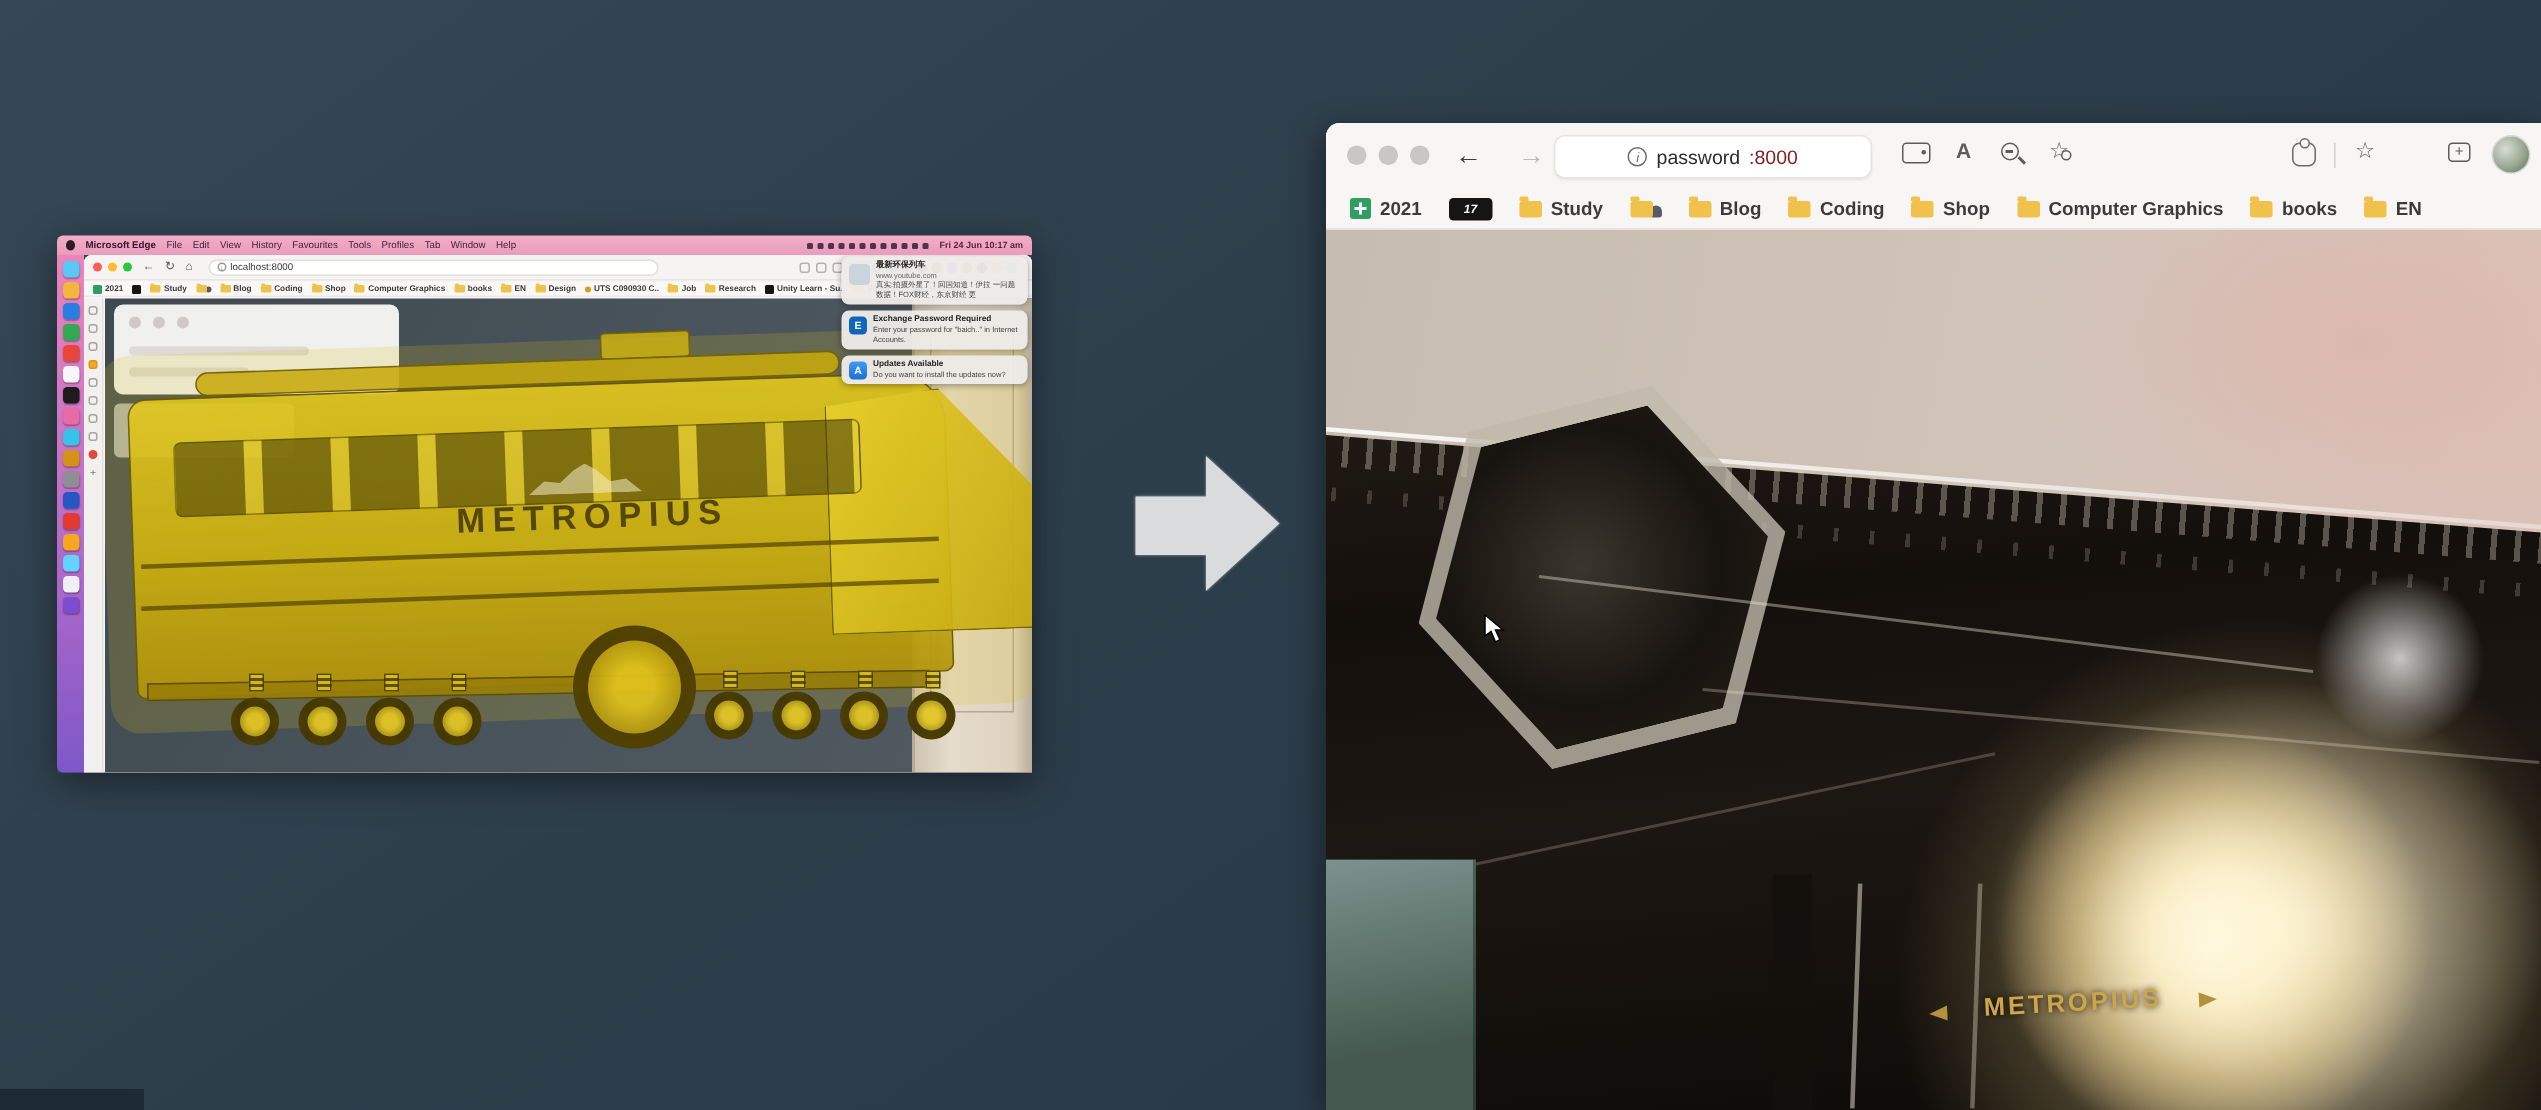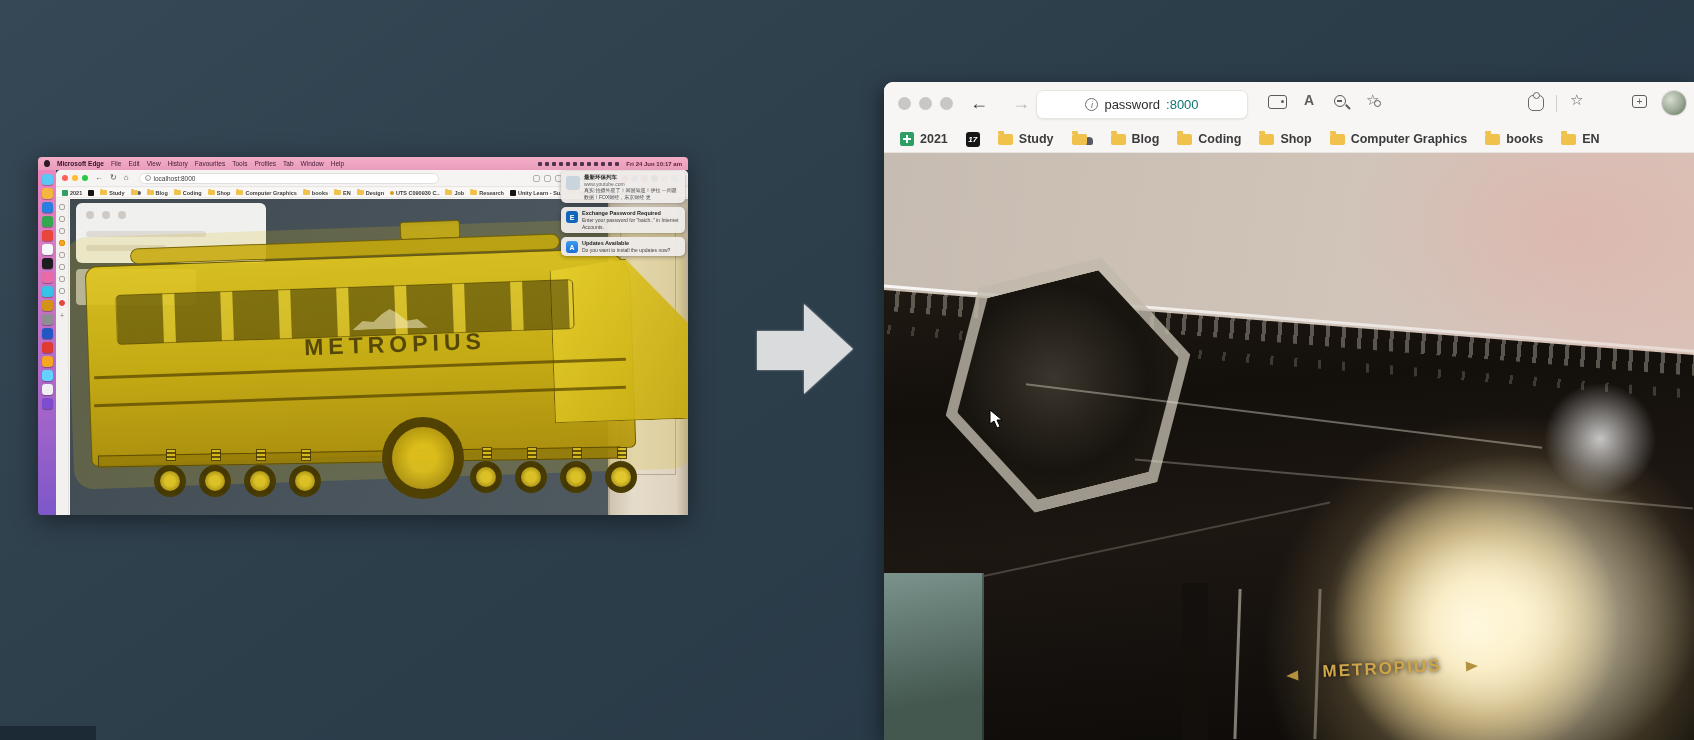--- a/index.html
+++ b/index.html
@@ -125,21 +125,21 @@
   
   .rs{position:absolute;left:884px;top:82px;width:810px;height:658px;background:#f7f5f4;border-radius:9px 0 0 0;box-shadow:-4px 4px 20px rgba(0,0,0,.4);}
   .rtb{position:absolute;left:0;top:0;width:100%;height:44px;border-radius:9px 0 0 0;background:#f8f6f5;}
   .rtl{position:absolute;top:15px;width:13px;height:13px;border-radius:50%;background:#c9c6c3;}
   .rtl.c1{left:14px;} .rtl.c2{left:35px;} .rtl.c3{left:56px;}
   .rnav{position:absolute;top:10px;font-size:18px;line-height:22px;color:#3c3c3c;}
   .rnav.fwd{color:#bdb9b5;} .rnav.b{left:86px;} .rnav.fwd{left:128px;} .rnav.rel{left:168px;} .rnav.hom{left:206px;}
   .rpill{position:absolute;left:152px;top:8px;width:212px;height:29px;background:#fff;border:1px solid #e8e5e1;border-radius:7px;box-shadow:0 1px 2px rgba(0,0,0,.08);
          display:flex;align-items:center;justify-content:center;gap:6px;}
   .rinfo{width:13px;height:13px;border:1.3px solid #6d6d6d;border-radius:50%;color:#6d6d6d;font-size:9px;display:flex;align-items:center;justify-content:center;font-style:italic;flex:none;}
-  .rhost{font-size:13px;color:#2c2c2c;} .rport{font-size:13px;color:#0f766e;}
+  .rhost{font-size:13px;color:#2c2c2c;} .rport{font-size:13px;color:#7f1d1d;}
   .ric{position:absolute;top:13px;color:#5c5c5c;}
   .ic-cam{left:384px;width:19px;height:14px;border:1.6px solid #5c5c5c;border-radius:3px;}
   .ic-cam::after{content:"";position:absolute;right:2px;top:4px;width:3px;height:3px;border-radius:50%;background:#5c5c5c;}
   .ic-A{left:420px;top:10px;font-size:14px;font-weight:bold;}
   .ic-zoom{left:450px;width:12px;height:12px;border:1.6px solid #5c5c5c;border-radius:50%;}
   .ic-zoom::before{content:"";position:absolute;left:2px;top:4px;width:5px;height:1.6px;background:#5c5c5c;}
   .ic-zoom::after{content:"";position:absolute;left:10px;top:10px;width:6px;height:1.6px;background:#5c5c5c;transform:rotate(45deg);}
   .ic-star{left:482px;top:9px;font-size:15px;}
   .ic-star::after{content:"";position:absolute;right:-2px;bottom:2px;width:5px;height:5px;border-radius:50%;border:1.4px solid #5c5c5c;background:#f8f6f5;}
   .ic-ext{left:644px;width:16px;height:16px;border:1.6px solid #6a6a6a;border-radius:5px;}
@@ -152,21 +152,21 @@
           background:radial-gradient(circle at 35% 35%,#d8ddd2,#9aa893 55%,#5f6f5a);box-shadow:0 0 0 1px rgba(0,0,0,.12);}
 
   .rbm{position:absolute;left:0;top:44px;width:100%;height:27px;background:#f8f6f5;border-bottom:1px solid #e7e4e0;
        display:flex;align-items:center;gap:18px;padding:0 16px;font-size:12.5px;color:#3b3b3b;white-space:nowrap;overflow:hidden;}
   .rbm .bm{gap:6px;}
   .rbm .fold{width:15px;height:11px;border-radius:2px;}
   .rbm .fold::before{width:6px;height:3px;top:-3px;}
   .rbm .sheet{width:14px;height:14px;border-radius:2px;position:relative;}
   .rbm .sheet::after{content:"";position:absolute;left:3px;top:3px;right:3px;bottom:3px;background:
       linear-gradient(#fff,#fff) center/100% 2px no-repeat, linear-gradient(#fff,#fff) center/2px 100% no-repeat;}
-  .rbm .blackbox{width:14px;height:15px;border-radius:3px;color:#fff;font-size:8px;font-weight:bold;display:flex;align-items:center;justify-content:center;}
+  .rbm .blackbox{width:29px;height:15px;border-radius:3px;color:#fff;font-size:8px;font-weight:bold;display:flex;align-items:center;justify-content:center;}
   .rbm .person{width:8px;height:8px;margin-left:-8px;margin-top:4px;}
 
   .rcontent{position:absolute;left:0;top:71px;right:0;bottom:0;overflow:hidden;}
   .wall{position:absolute;inset:0;background:linear-gradient(100deg,#c7bcb1 0%,#cfc3b8 45%,#d6c6bd 75%,#dcc0b6 100%);}
   .pinkglow{position:absolute;right:-90px;top:-90px;width:430px;height:330px;border-radius:50%;
             background:radial-gradient(closest-side,rgba(226,168,158,.45),rgba(226,168,158,0));}
   .tdark{position:absolute;inset:0;clip-path:polygon(0 137px,100% 202px,100% 100%,0 100%);
          background:linear-gradient(175deg,#4a4238 0%,#241d16 14%,#130f0b 40%,#1d1712 62%,#0c0a08 100%);}
   .topline{position:absolute;left:-20px;top:130px;width:900px;height:3px;transform:rotate(4.6deg);transform-origin:left top;
            background:linear-gradient(90deg,rgba(255,255,255,.9),rgba(255,255,255,.35));}

